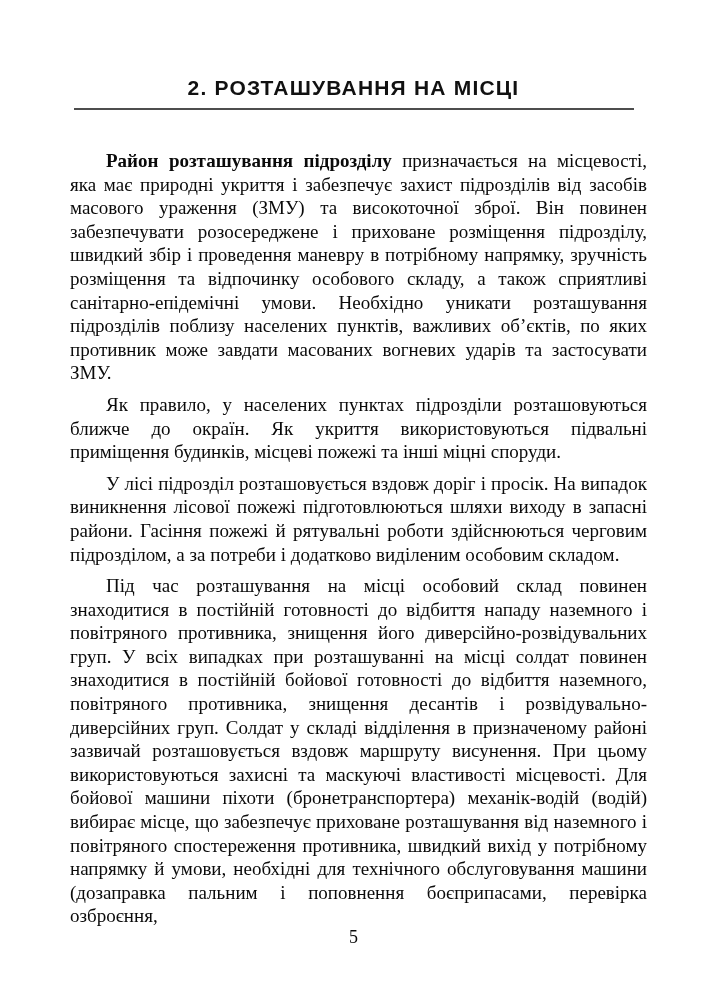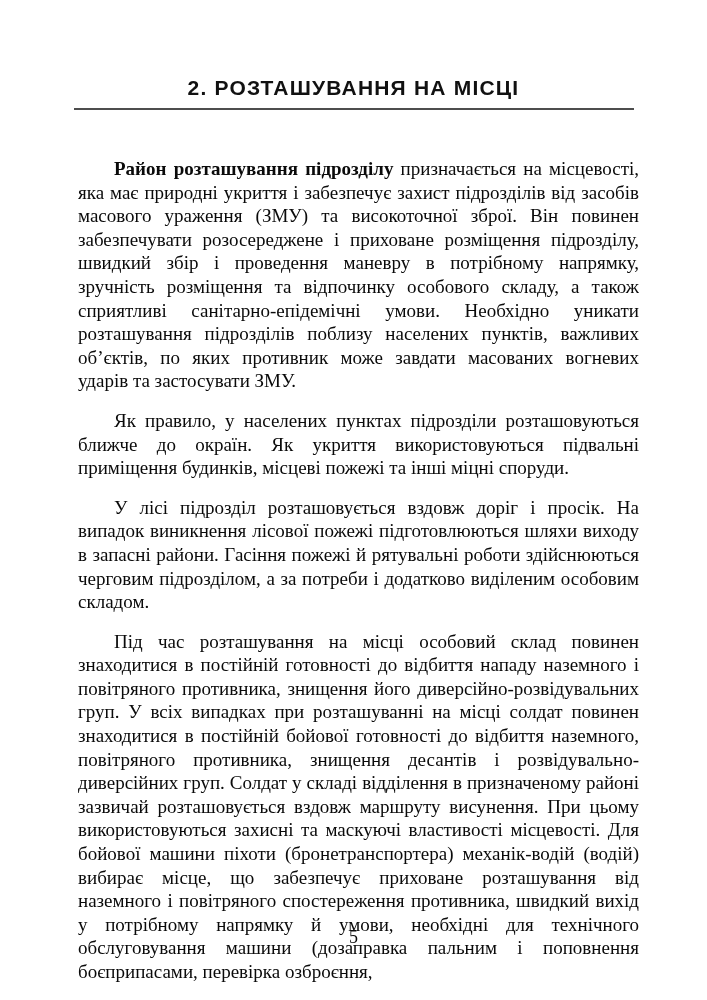--- a/index.html
+++ b/index.html
@@ -42,21 +42,21 @@
     position: absolute;
     top: 141px;
     left: 62px;
     width: 593px;
     font-size: 19px;
     line-height: 23.6px;
     text-align: justify;
     color: #0a0a0a;
   }
   .body-text p {
-    margin: 16px;
+    margin: 8px;
     padding: 0;
     text-indent: 36px;
   }
   .lead-bold {
     font-weight: bold;
   }
   .page-number {
     position: absolute;
     top: 927px;
     left: 0;

